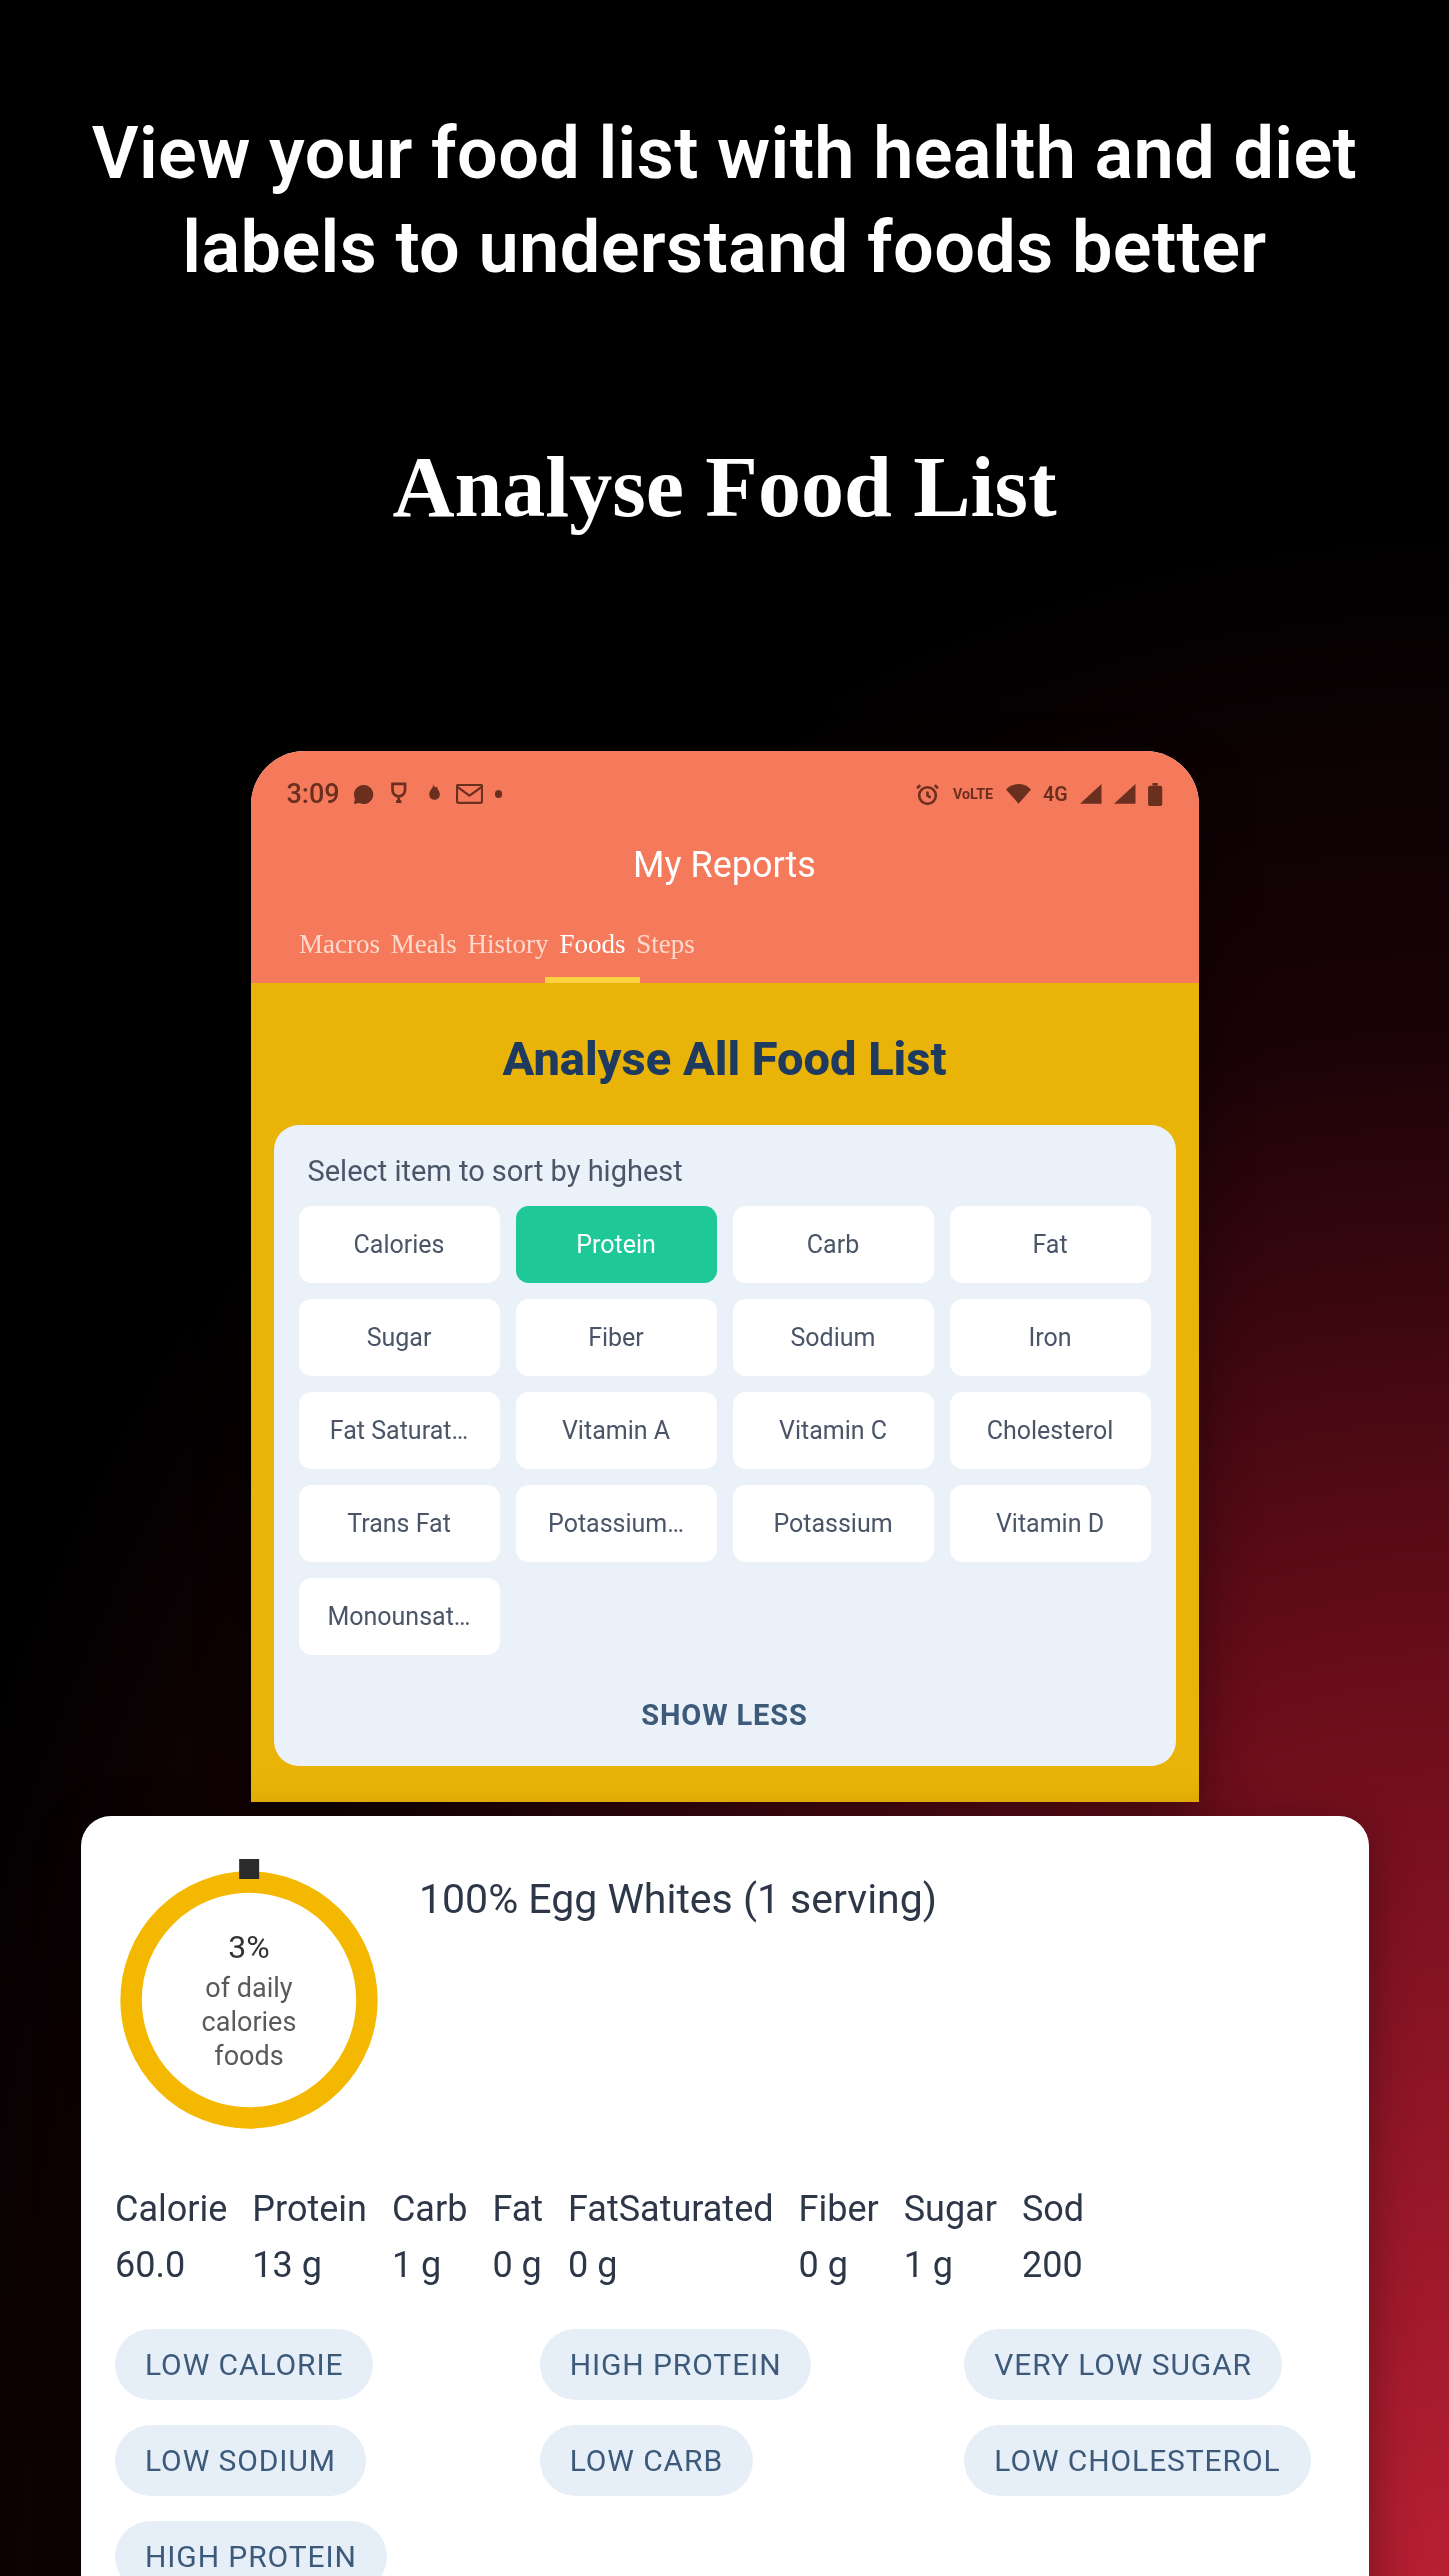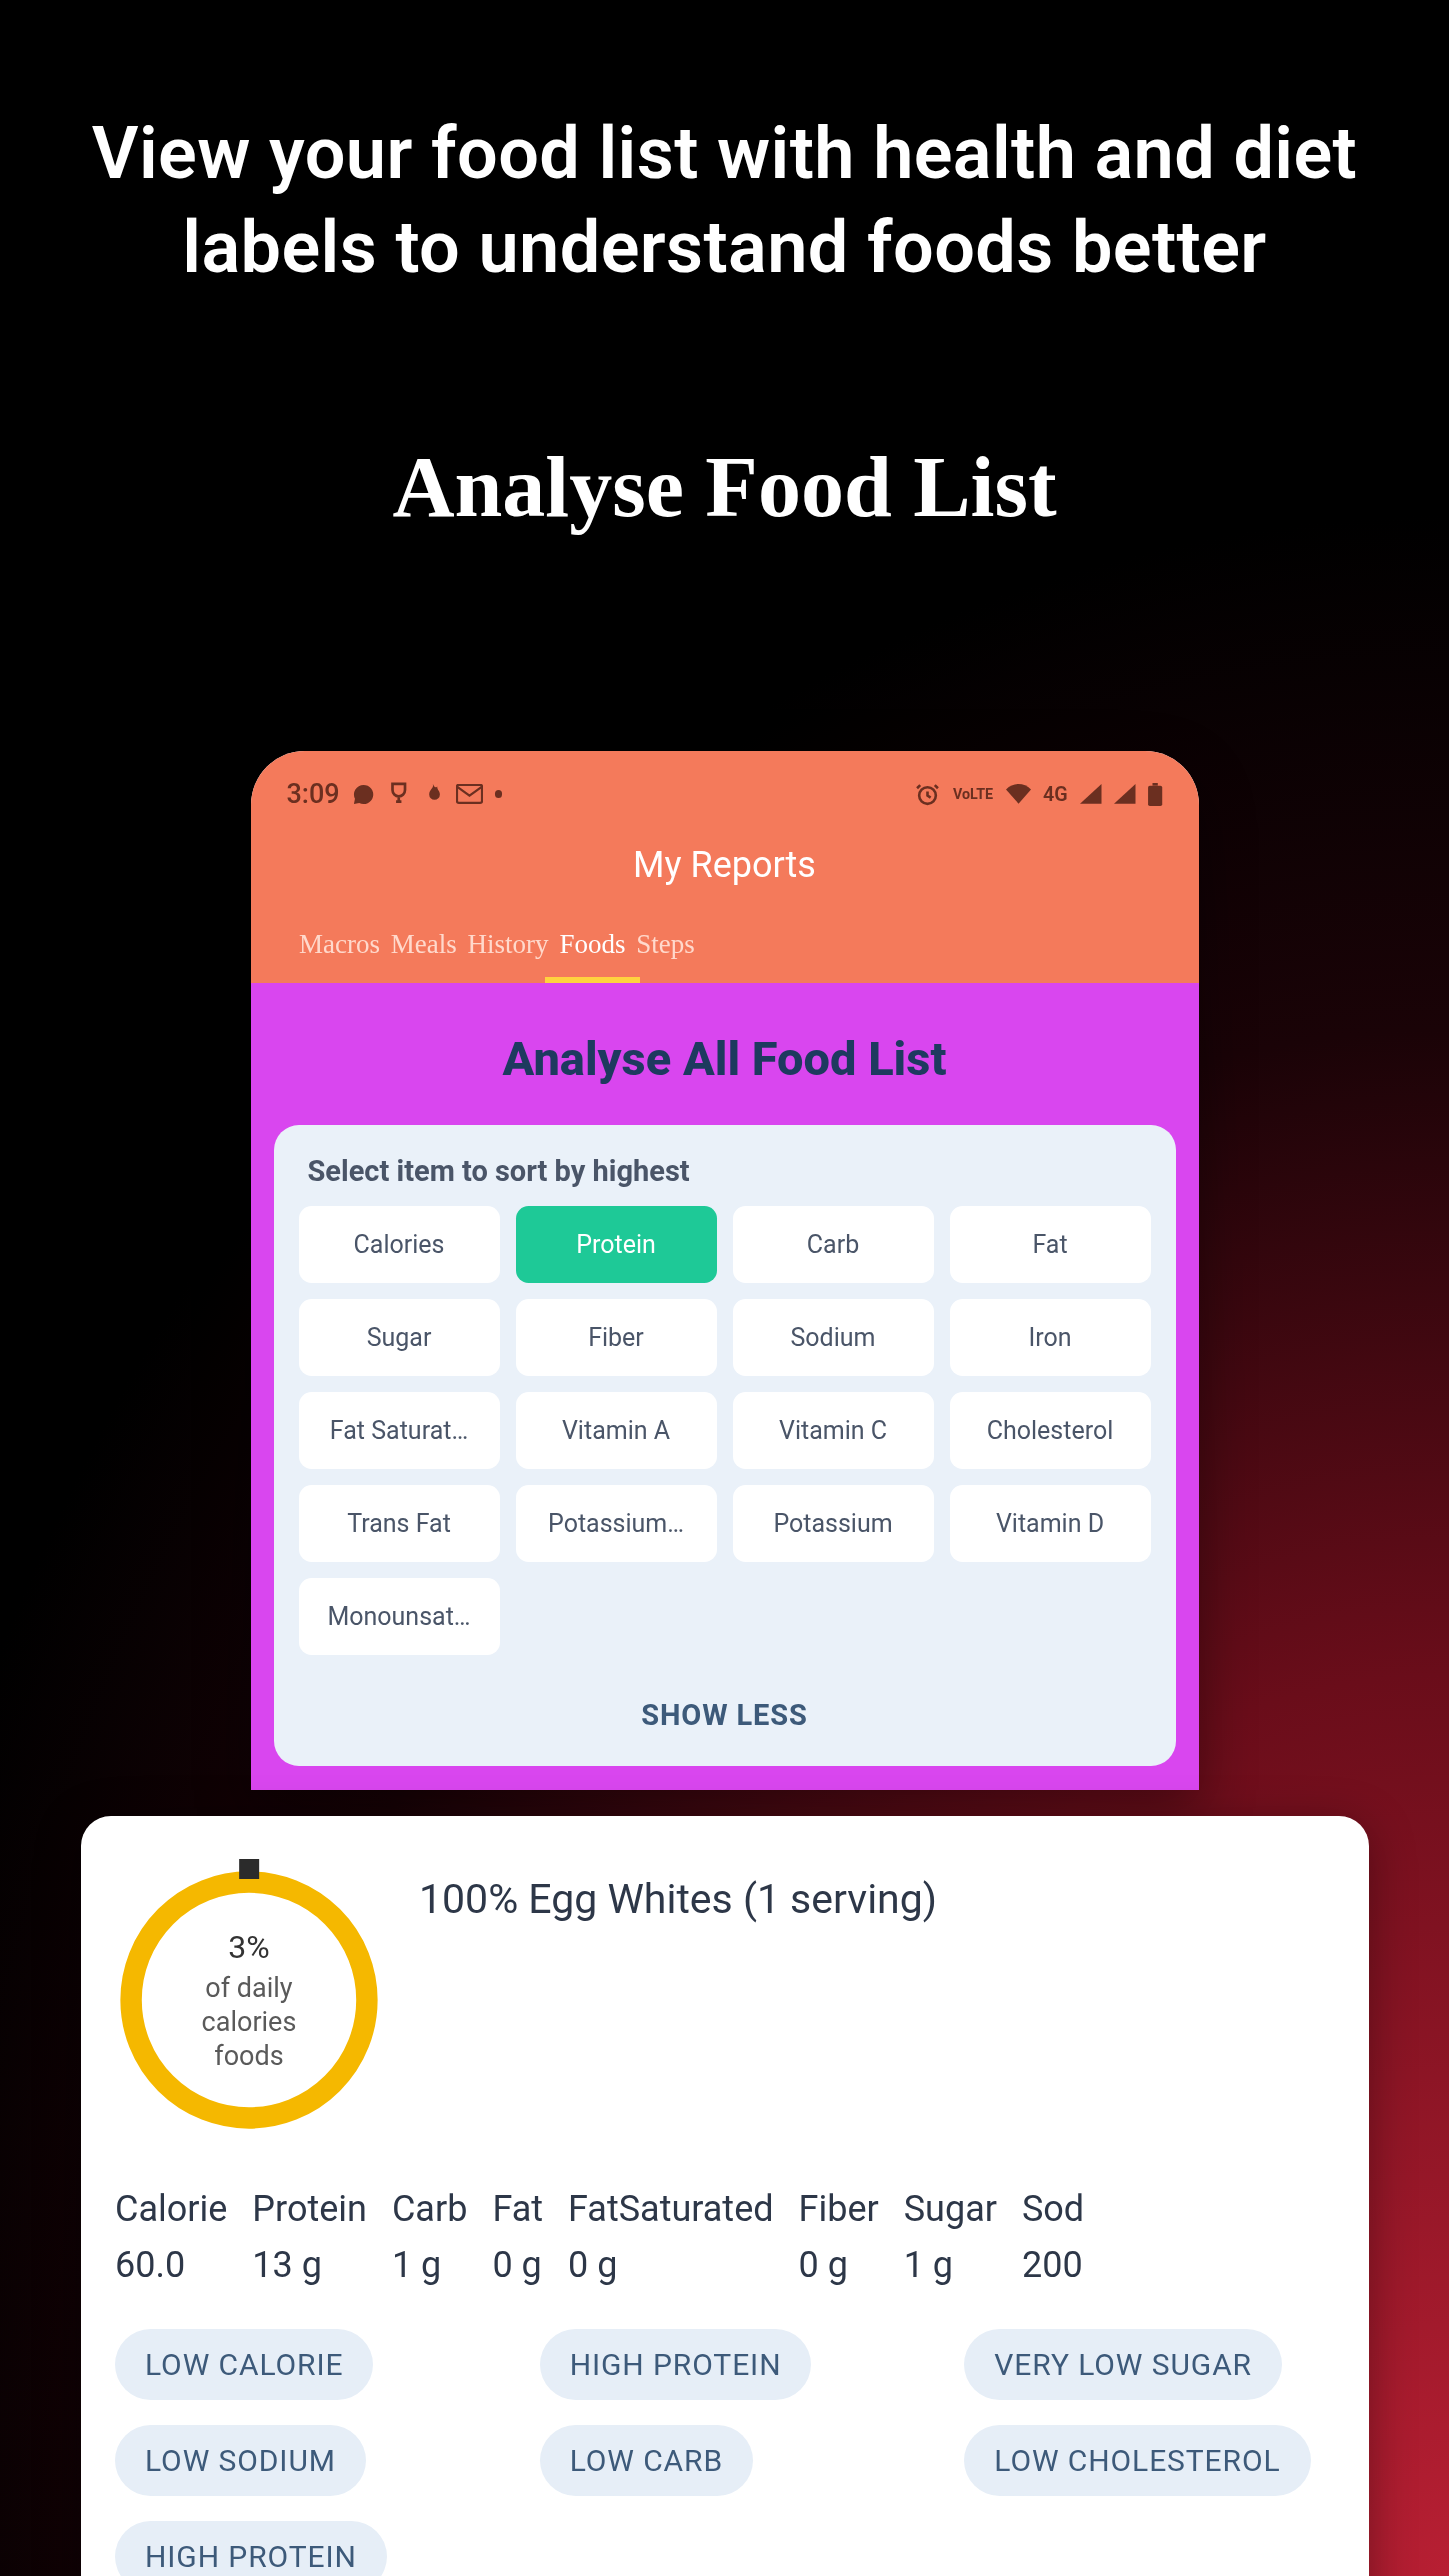--- a/index.html
+++ b/index.html
@@ -80,39 +80,39 @@
     color: #fff;
   }
   .tab.active::after {
     content: "";
     position: absolute;
     left: -9px; right: -9px; bottom: 0;
     height: 5.4px;
     background: #ffd23f;
   }
   .content {
-    background: #d946ef;
-    padding: 0 23px 24px 23px;
+    background: #eab308;
+    padding: 0 23px 36px 23px;
   }
   .content-title {
     color: #1e3a5f;
     font-size: 47px;
     font-weight: 800;
     text-align: center;
     padding: 48px 0 39px 0;
   }
   .sort-panel {
     background: #eaf1f9;
     border-radius: 25px;
     padding: 29px 25px 16px 25px;
   }
   .sort-label {
     color: #4a5568;
     font-size: 29px;
-    font-weight: 700;
+    font-weight: 400;
     margin-bottom: 18px;
     padding-left: 9px;
   }
   .chips {
     display: grid;
     grid-template-columns: repeat(4, 1fr);
     gap: 16px;
   }
   .chip {
     background: #fff;

